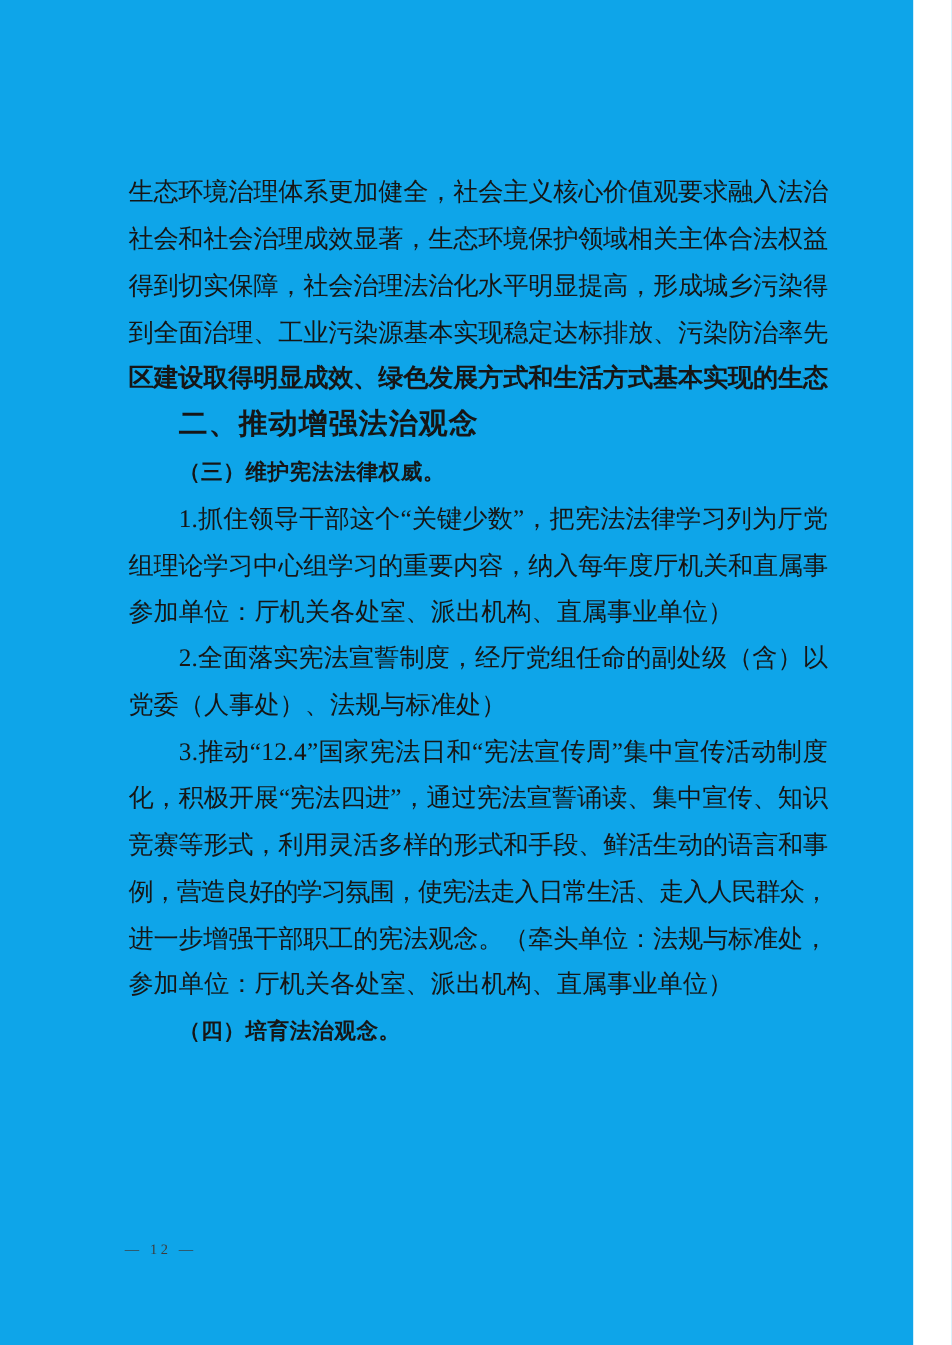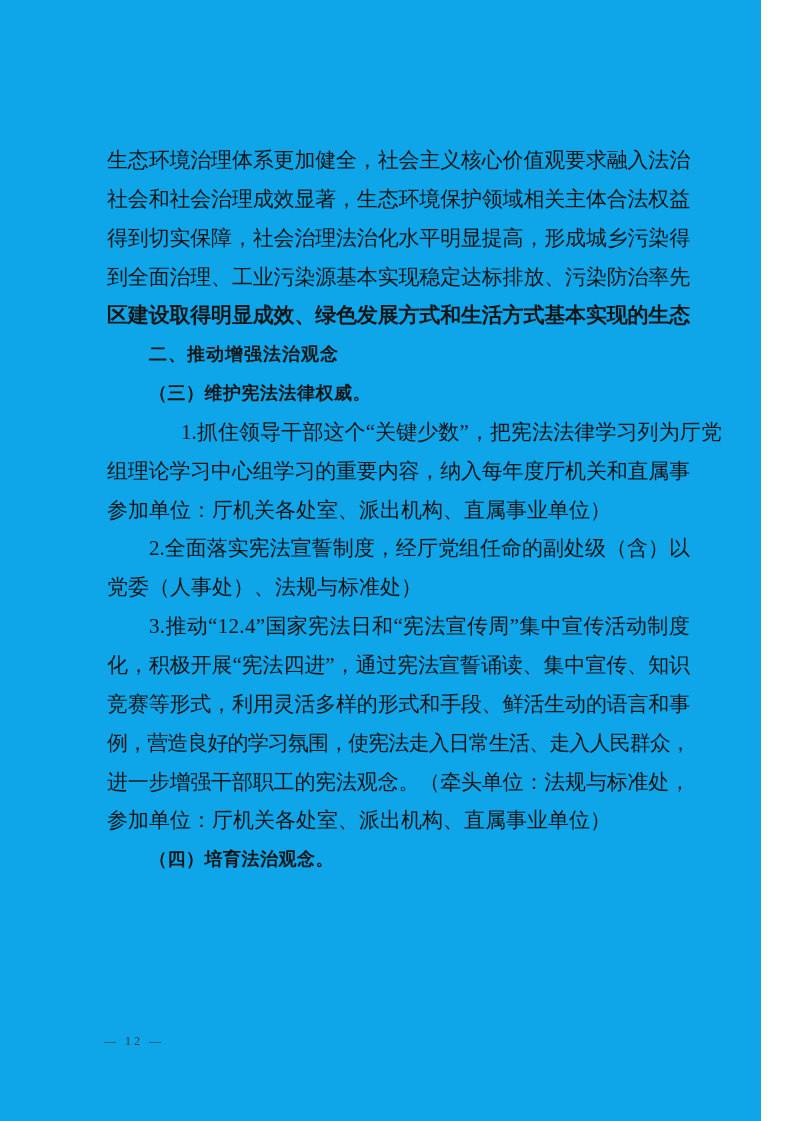--- a/index.html
+++ b/index.html
@@ -32,21 +32,21 @@
     font-size: 21px;
     white-space: nowrap;
     font-family: "Liberation Serif", serif;
   }
   .line.indent {
     padding-left: 42px;
   }
   .line.heading-sans {
     font-family: "Liberation Sans", sans-serif;
     font-weight: bold;
-    font-size: 18px;
+    font-size: 24px;
     letter-spacing: 1px;
   }
   .line.heading-kai {
     font-family: "Liberation Serif", serif;
     font-weight: bold;
     font-size: 18px;
     letter-spacing: 0.5px;
   }
   .page-number {
     position: absolute;
@@ -63,21 +63,21 @@
 
 <div class="sheet">
   <div class="text-column">
       <div class="line body"><span style="letter-spacing: -0.179px;">生态环境治理体系更加健全，社会主义核心价值观要求融入法治</span></div>
       <div class="line body"><span style="letter-spacing: -0.179px;">社会和社会治理成效显著，生态环境保护领域相关主体合法权益</span></div>
       <div class="line body"><span style="letter-spacing: -0.179px;">得到切实保障，社会治理法治化水平明显提高，形成城乡污染得</span></div>
       <div class="line body"><span style="letter-spacing: -0.179px;">到全面治理、工业污染源基本实现稳定达标排放、污染防治率先</span></div>
       <div class="line body"><span style="letter-spacing: -0.179px; font-weight: bold;">区建设取得明显成效、绿色发展方式和生活方式基本实现的生态</span></div>
       <div class="line heading-sans indent"><span>二、推动增强法治观念</span></div>
       <div class="line heading-kai indent"><span>（三）维护宪法法律权威。</span></div>
-      <div class="line body indent"><span style="letter-spacing: 0.093px; margin-left: 32px;">1.抓住领导干部这个“关键少数”，把宪法法律学习列为厅党</span></div>
+      <div class="line body indent"><span style="letter-spacing: 0.093px;">1.抓住领导干部这个“关键少数”，把宪法法律学习列为厅党</span></div>
       <div class="line body"><span style="letter-spacing: -0.179px;">组理论学习中心组学习的重要内容，纳入每年度厅机关和直属事</span></div>
       <div class="line body"><span>参加单位：厅机关各处室、派出机构、直属事业单位）</span></div>
       <div class="line body indent"><span style="letter-spacing: 0.009px;">2.全面落实宪法宣誓制度，经厅党组任命的副处级（含）以</span></div>
       <div class="line body"><span>党委（人事处）、法规与标准处）</span></div>
       <div class="line body indent"><span style="letter-spacing: 0.329px;">3.推动“12.4”国家宪法日和“宪法宣传周”集中宣传活动制度</span></div>
       <div class="line body"><span style="letter-spacing: -0.092px;">化，积极开展“宪法四进”，通过宪法宣誓诵读、集中宣传、知识</span></div>
       <div class="line body"><span style="letter-spacing: -0.179px;">竞赛等形式，利用灵活多样的形式和手段、鲜活生动的语言和事</span></div>
       <div class="line body"><span style="letter-spacing: -0.897px;">例，营造良好的学习氛围，使宪法走入日常生活、走入人民群众，</span></div>
       <div class="line body"><span style="letter-spacing: -0.179px;">进一步增强干部职工的宪法观念。（牵头单位：法规与标准处，</span></div>
       <div class="line body"><span>参加单位：厅机关各处室、派出机构、直属事业单位）</span></div>

